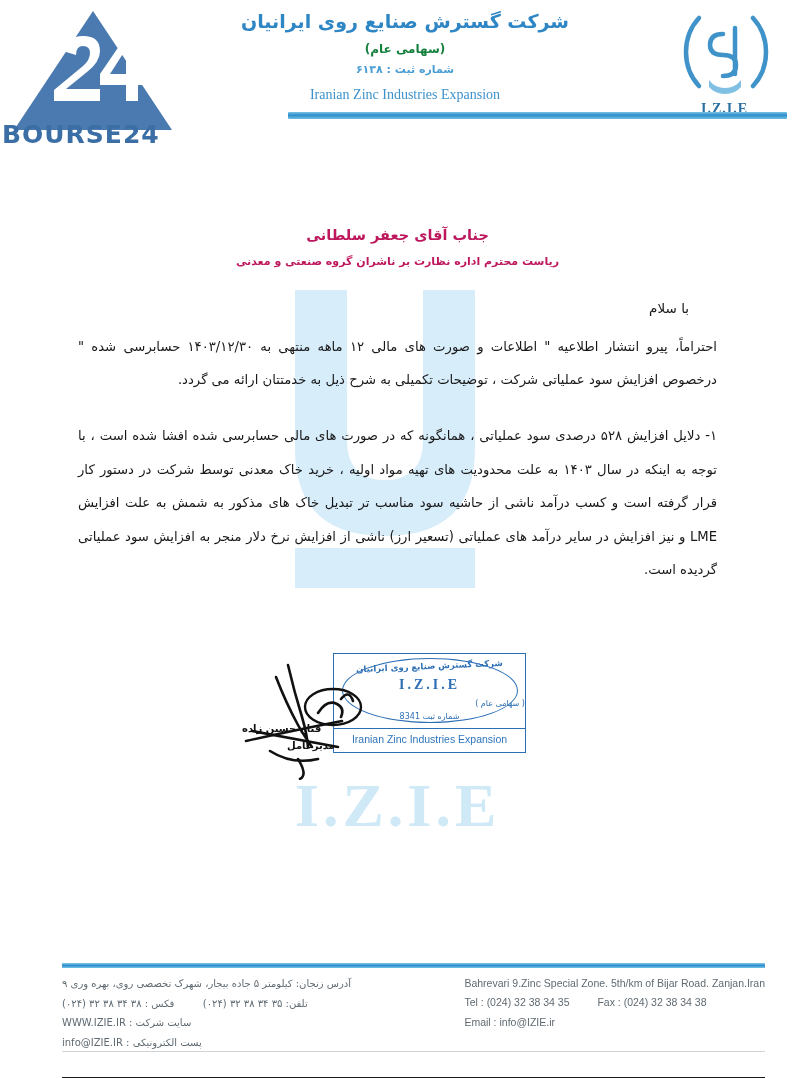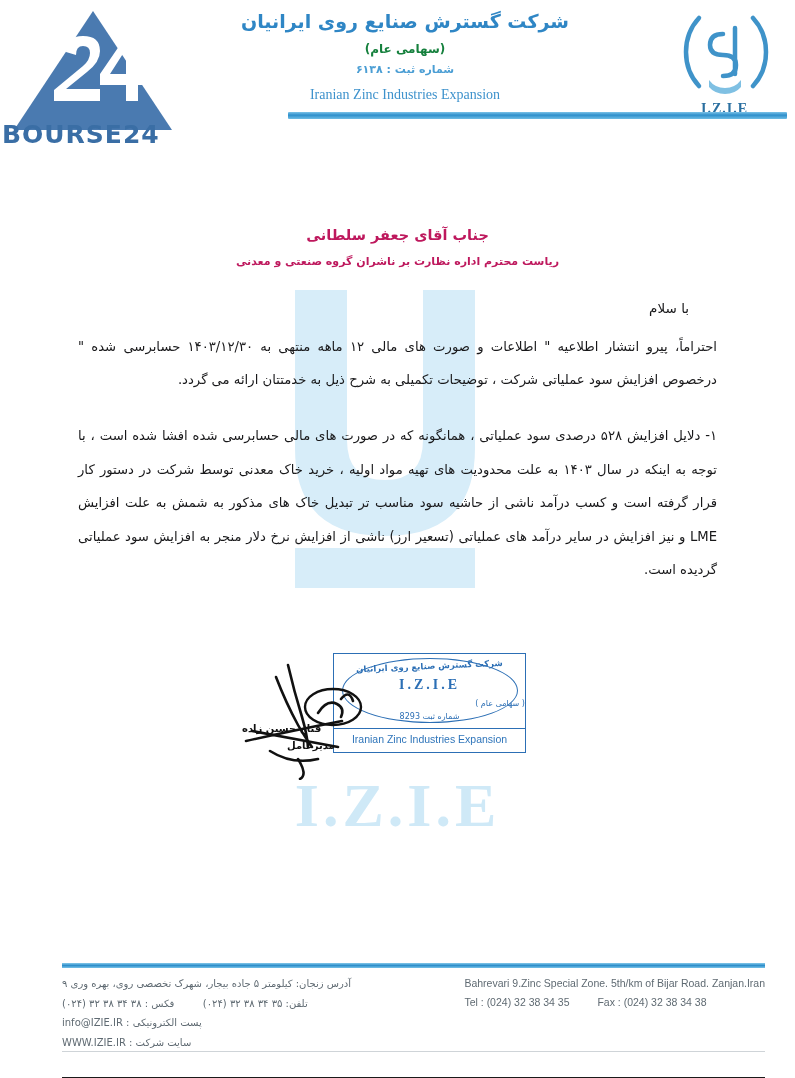--- a/index.html
+++ b/index.html
@@ -418,21 +418,21 @@
     </div>
   </div>
 
   <div class="sign-zone">
 
     <div class="stamp">
       <div class="stamp-oval"></div>
       <div class="stamp-arc-fa">شرکت گسترش صنایع روی ایرانیان</div>
       <div class="stamp-izie">I.Z.I.E</div>
       <div class="stamp-type">( سهامی عام )</div>
-      <div class="stamp-reg">شماره ثبت 8293</div>
+      <div class="stamp-reg">شماره ثبت 8341</div>
       <div class="stamp-divider"></div>
       <div class="stamp-en">Iranian Zinc Industries Expansion</div>
     </div>
 
     <div class="sig-ink">
       <svg viewBox="0 0 150 125" width="150" height="125" aria-hidden="true">
         <g fill="none" stroke="#111111" stroke-width="2.6" stroke-linecap="round">
           <path d="M48 10 q6 26 14 52 q5 17 6 30"></path>
           <path d="M36 22 q10 26 22 48 q8 14 14 22"></path>
           <path d="M6 86 q40 -9 96 -20"></path>
@@ -455,39 +455,43 @@
     <div class="foot-cols">
       <div class="foot-en">
         <div>Bahrevari 9.Zinc Special Zone. 5th/km of Bijar Road. Zanjan.Iran</div>
         <div>
           <span>Tel :</span>
           <span>(024) 32 38 34 35</span>
           <span class="foot-gap"></span>
           <span>Fax :</span>
           <span>(024) 32 38 34 38</span>
         </div>
+        <div>
+          <span>Email :</span>
+          <span>info@IZIE.ir</span>
+        </div>
       </div>
 
       <div class="foot-fa">
         <div>آدرس زنجان: کیلومتر ۵ جاده بیجار، شهرک تخصصی روی، بهره وری ۹</div>
         <div>
           <span>تلفن:</span>
           <span class="mail-ltr">(۰۲۴) ۳۲ ۳۸ ۳۴ ۳۵</span>
           <span class="foot-gap"></span>
           <span>فکس :</span>
           <span class="mail-ltr">(۰۲۴) ۳۲ ۳۸ ۳۴ ۳۸</span>
         </div>
         <div>
+          <span>سایت شرکت :</span>
+          <span class="mail-ltr">WWW.IZIE.IR</span>
+        </div>
+        <div>
           <span>پست الکترونیکی :</span>
           <span class="mail-ltr">info@IZIE.IR</span>
         </div>
-        <div>
-          <span>سایت شرکت :</span>
-          <span class="mail-ltr">WWW.IZIE.IR</span>
-        </div>
       </div>
     </div>
 
     <div class="foot-bottom-rule"></div>
     <div class="page-edge"></div>
   </div>
 
 </div>
 
 </body></html>

